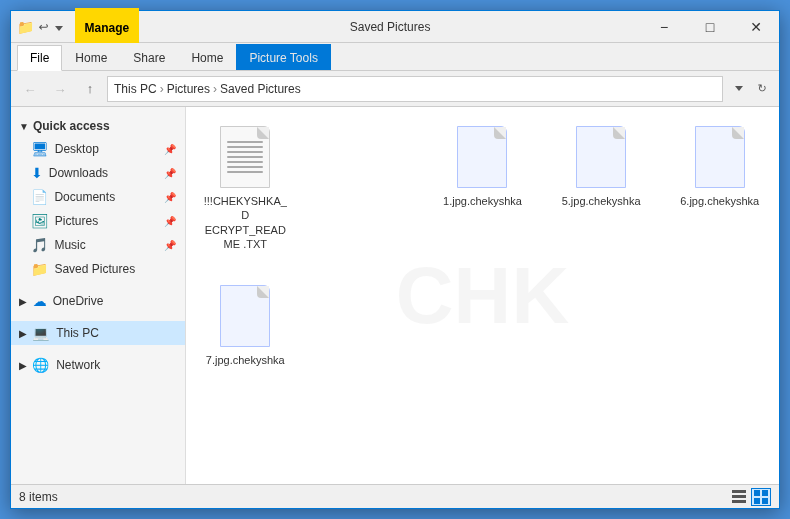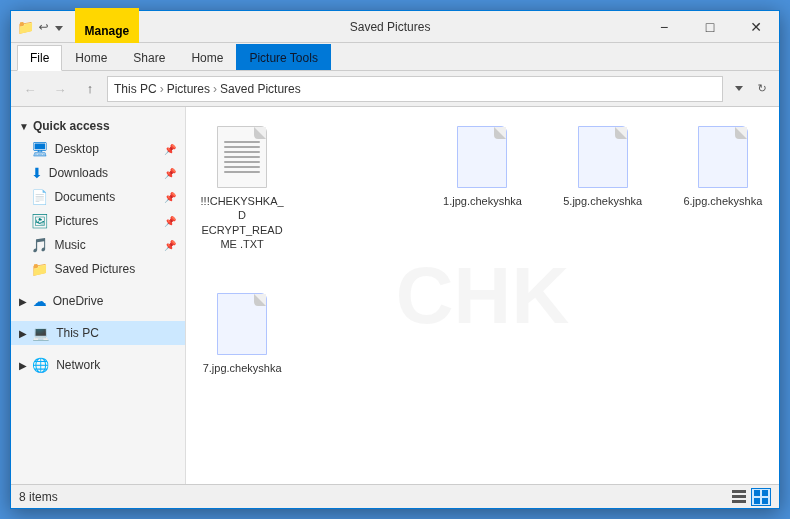--- a/index.html
+++ b/index.html
@@ -32,27 +32,27 @@
       border-bottom: 1px solid #ccc;
     }
     .title-bar-left {
       display: flex;
       align-items: center;
       gap: 4px;
       padding-left: 6px;
     }
     .title-bar-ribbon-tab {
       background: #ffd700;
-      padding: 16px 10px;
+      padding: 10px 10px;
       font-size: 12px;
       font-weight: 600;
       color: #000;
       margin-left: 8px;
       height: 37px;
-      display: flex; align-items: flex-start;
+      display: flex; align-items: flex-end;
     }
     .title-text {
       flex: 1;
       text-align: center;
       font-size: 12px;
       color: #333;
     }
     .window-controls {
       display: flex;
       align-items: center;
@@ -88,21 +88,21 @@
     }
     .ribbon-tab.active {
       background: #fff;
       border-color: #ccc;
       border-bottom: 1px solid #fff;
       margin-bottom: -1px;
       color: #000;
     }
     .ribbon-tab.highlight {
       background: #0078d7;
-      color: #0f172a;
+      color: #e5e5e5;
       border-color: #0078d7;
     }
     
     .address-bar {
       height: 36px;
       background: #f0f0f0;
       border-bottom: 1px solid #ccc;
       display: flex;
       align-items: center;
       padding: 0 6px;
@@ -216,21 +216,21 @@
       font-size: 80px;
       font-weight: 900;
       color: #888;
       pointer-events: none;
       white-space: nowrap;
       z-index: 0;
     }
     .files-grid {
       display: grid;
       grid-template-columns: repeat(5, 1fr);
-      gap: 24px;
+      gap: 16px;
       position: relative;
       z-index: 1;
     }
     .file-item {
       display: flex;
       flex-direction: column;
       align-items: center;
       padding: 6px 4px;
       cursor: pointer;
       border: 1px solid transparent;

